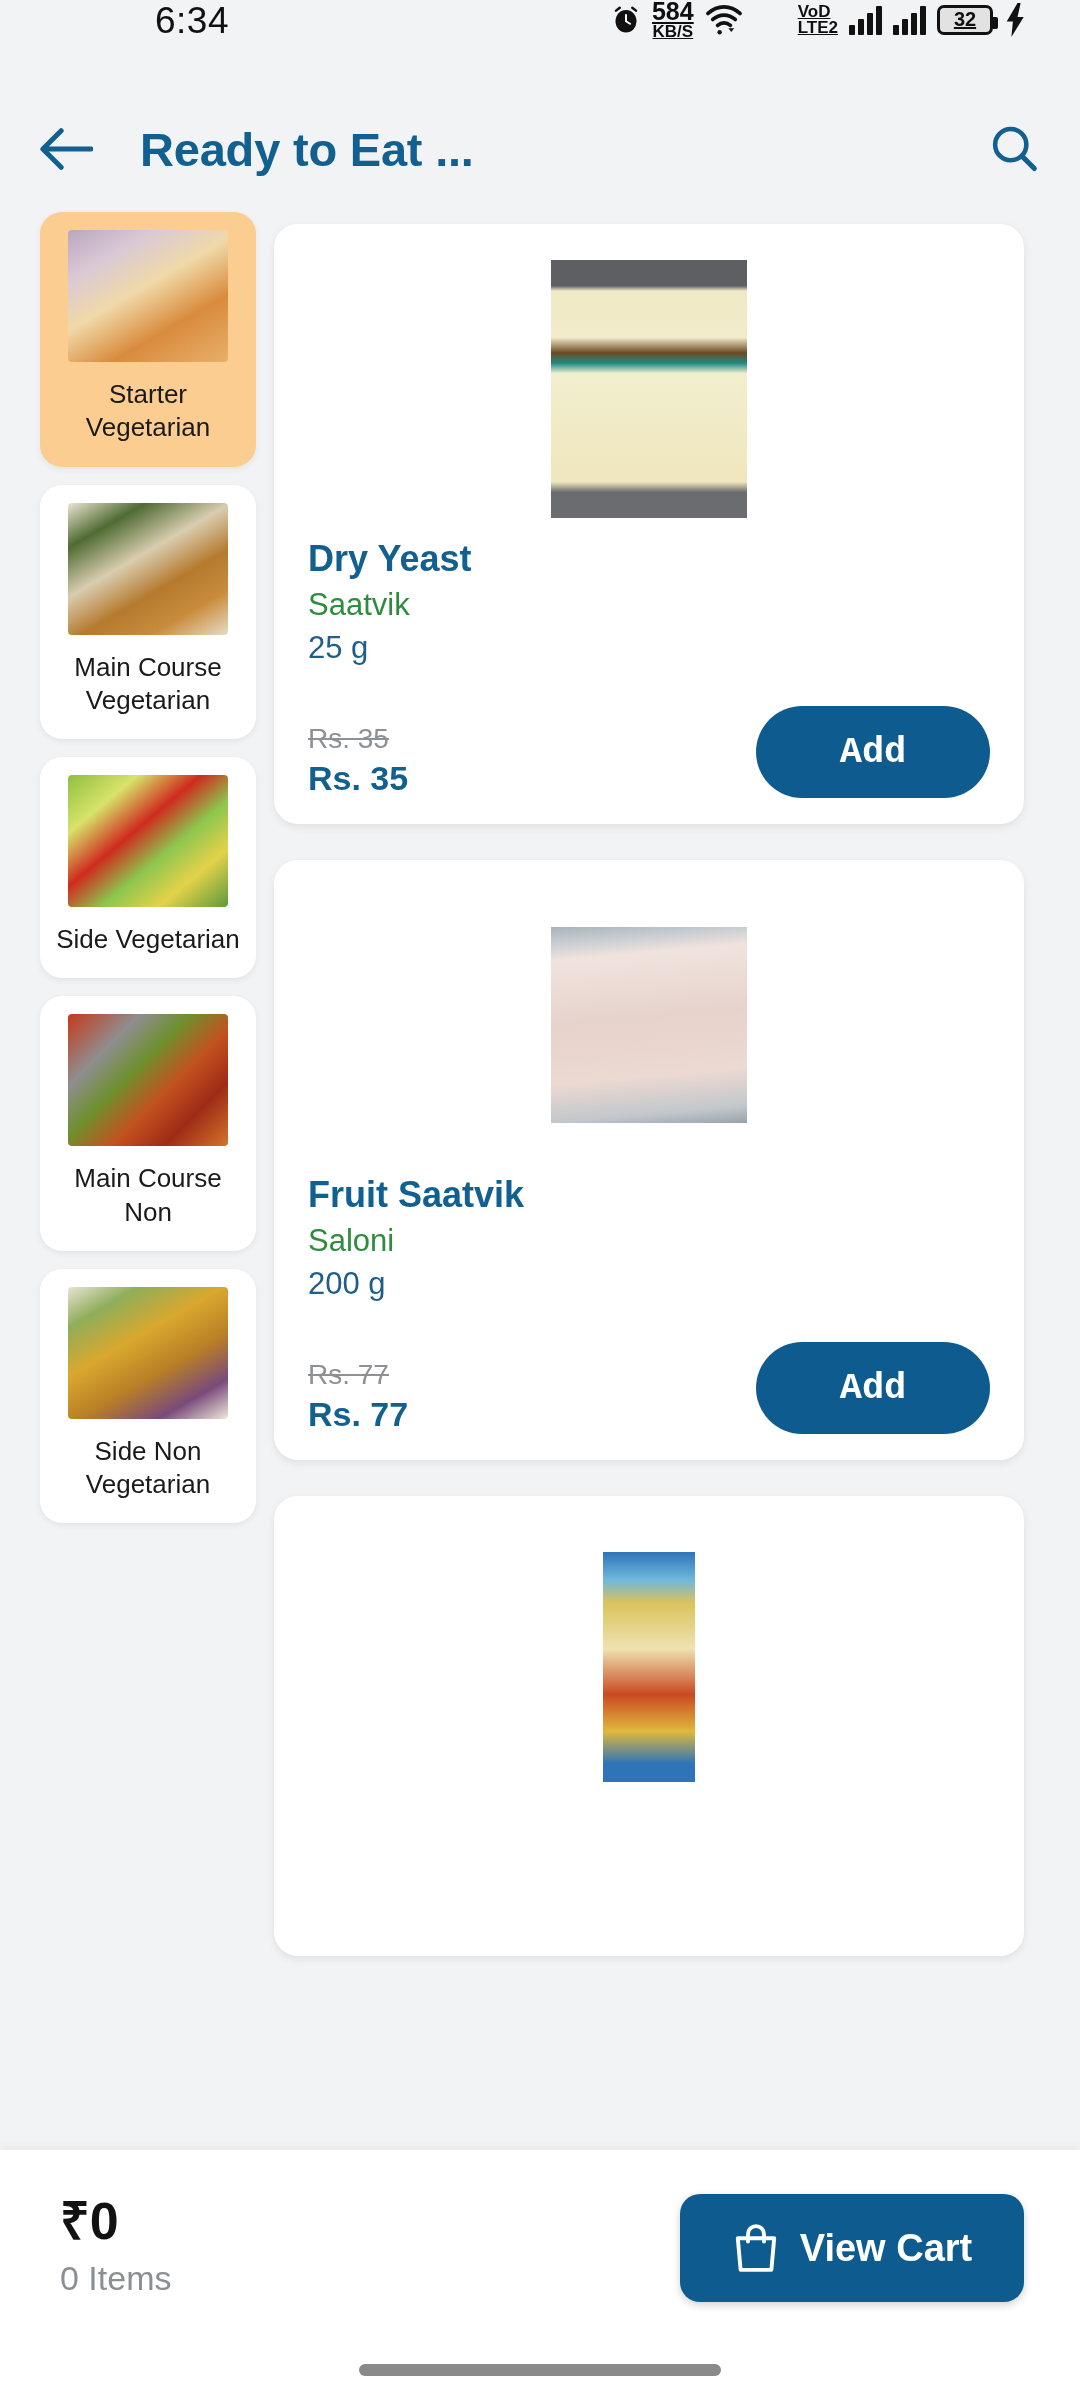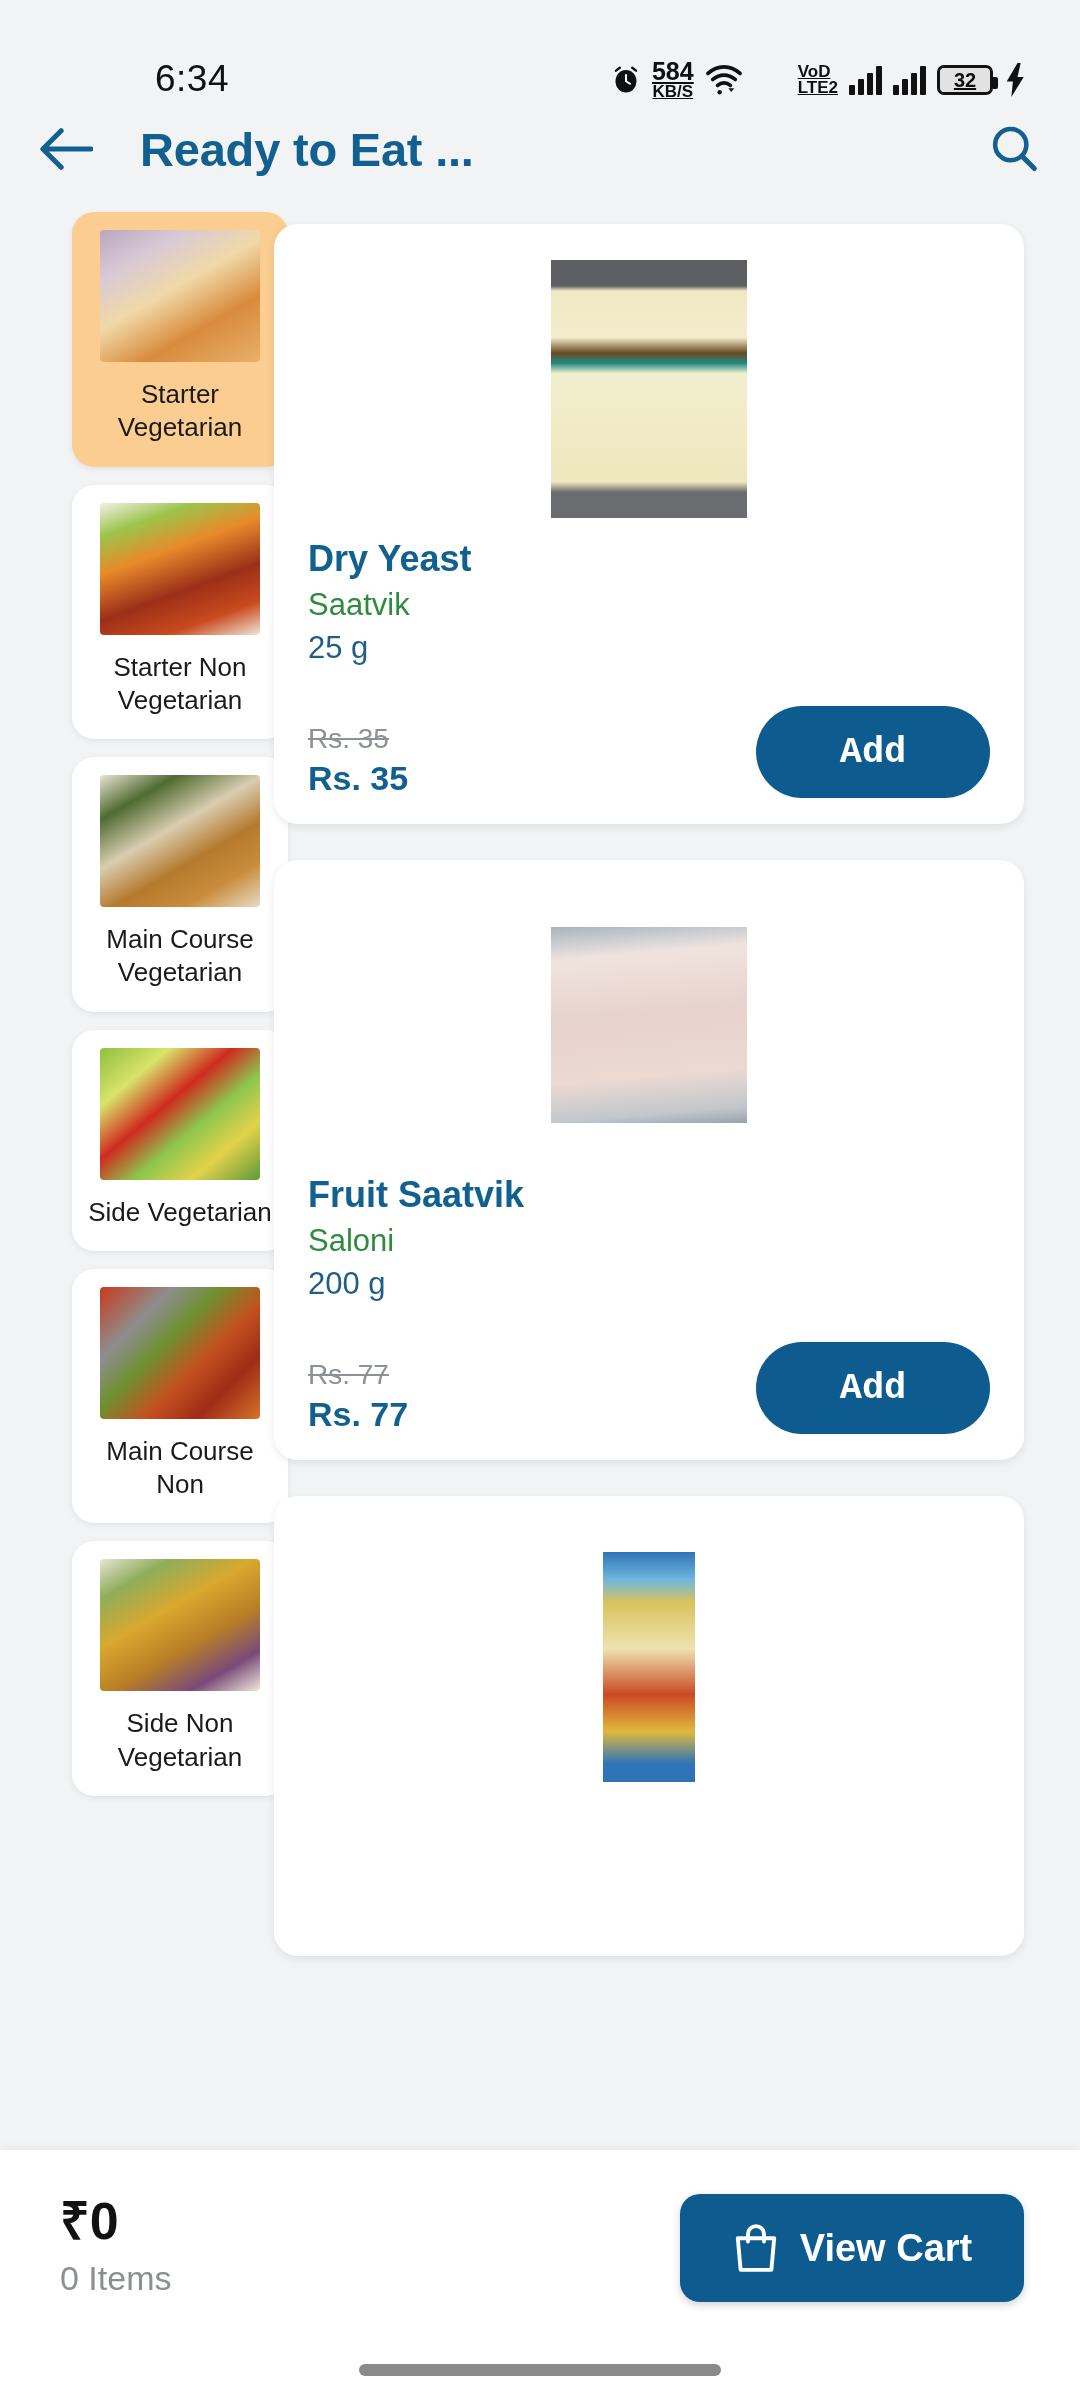--- a/index.html
+++ b/index.html
@@ -7,21 +7,21 @@
     width: 1080px; height: 2400px;
     font-family: "Liberation Sans", sans-serif;
     background: #f1f3f5;
     overflow: hidden;
   }
   .phone { position: relative; width: 1080px; height: 2400px; background: #f1f3f5; }
 
   
   .statusbar {
     position: absolute; top: 0; left: 0; width: 1080px; height: 100px;
-    display: flex; align-items: flex-end; justify-content: space-between;
+    display: flex; align-items: flex-start; justify-content: space-between;
     padding: 0 52px 0 0; color: #0f0f0f;
   }
   .sb-time { font-size: 37px; letter-spacing: .5px; margin-left: 155px; color:#111; }
   .sb-right { display: flex; align-items: center; gap: 11px; text-decoration: underline; }
   .sb-speed { display: flex; flex-direction: column; align-items: center; line-height: .95; }
   .sb-speed .n { font-size: 25px; font-weight: 600; }
   .sb-speed .u { font-size: 17px; font-weight: 600; }
   .sb-volte { display: flex; flex-direction: column; align-items: flex-start; line-height: .95; font-size: 17px; font-weight: 700; margin-left: 44px; }
   .bars { display: flex; align-items: flex-end; gap: 3px; height: 30px; }
   .bars i { display:block; width: 6px; background: #111; border-radius: 1px; }
@@ -44,21 +44,21 @@
   .app-title {
     font-size: 47px; font-weight: 700; color: #12608f; margin-left: 42px;
     white-space: nowrap; letter-spacing: -.2px;
   }
   .search-btn { margin-left: auto; width: 64px; height: 64px; display:flex; align-items:center; justify-content:center; cursor:pointer; }
 
   
   .content { position: absolute; top: 212px; left: 0; width: 1080px; height: 1912px; display: flex; }
 
   
-  .sidebar { width: 262px; flex: 0 0 262px; padding-left: 72px; }
+  .sidebar { width: 262px; flex: 0 0 262px; padding-left: 40px; }
   .cat {
     width: 216px; background: #ffffff; border-radius: 22px;
     padding: 18px 10px 22px; margin-bottom: 18px;
     box-shadow: 0 2px 6px rgba(0,0,0,.07);
     display: flex; flex-direction: column; align-items: center; cursor: pointer;
   }
   .cat.active { background: #fbcd91; border-radius: 22px 22px 22px 22px; }
   .cat-thumb {
     width: 160px; height: 132px; border-radius: 4px; overflow:hidden;
     background-size: cover; background-position: center;
@@ -178,24 +178,20 @@
 
   <div class="content">
 
     <div class="sidebar">
 
       <div class="cat active">
         <div class="cat-thumb" style="background-image:linear-gradient(150deg,#b9a6bd 0%,#d9c9d6 22%,#f0d9a8 45%,#d98b3d 70%,#e8b06a 100%);"></div>
         <div class="cat-label">Starter Vegetarian</div>
       </div>
 
-      <div class="cat">
-        <div class="cat-thumb" style="background-image:linear-gradient(160deg,#f3f0e6 0%,#9cc44a 18%,#e88a2a 38%,#9c2f18 62%,#c94a1e 82%,#efe6d6 100%);"></div>
-        <div class="cat-label">Starter Non Vegetarian</div>
-      </div>
 
       <div class="cat">
         <div class="cat-thumb" style="background-image:linear-gradient(150deg,#ece4d2 0%,#4f6b32 20%,#d9cdb0 42%,#b57a2e 62%,#c98c3c 80%,#e7dcc6 100%);"></div>
         <div class="cat-label">Main Course Vegetarian</div>
       </div>
 
       <div class="cat">
         <div class="cat-thumb" style="background-image:linear-gradient(140deg,#8fbf3f 0%,#d8e36a 22%,#cf2b1e 42%,#8dc64f 60%,#e3d24a 78%,#5c9a3a 100%);"></div>
         <div class="cat-label">Side Vegetarian</div>
       </div>

